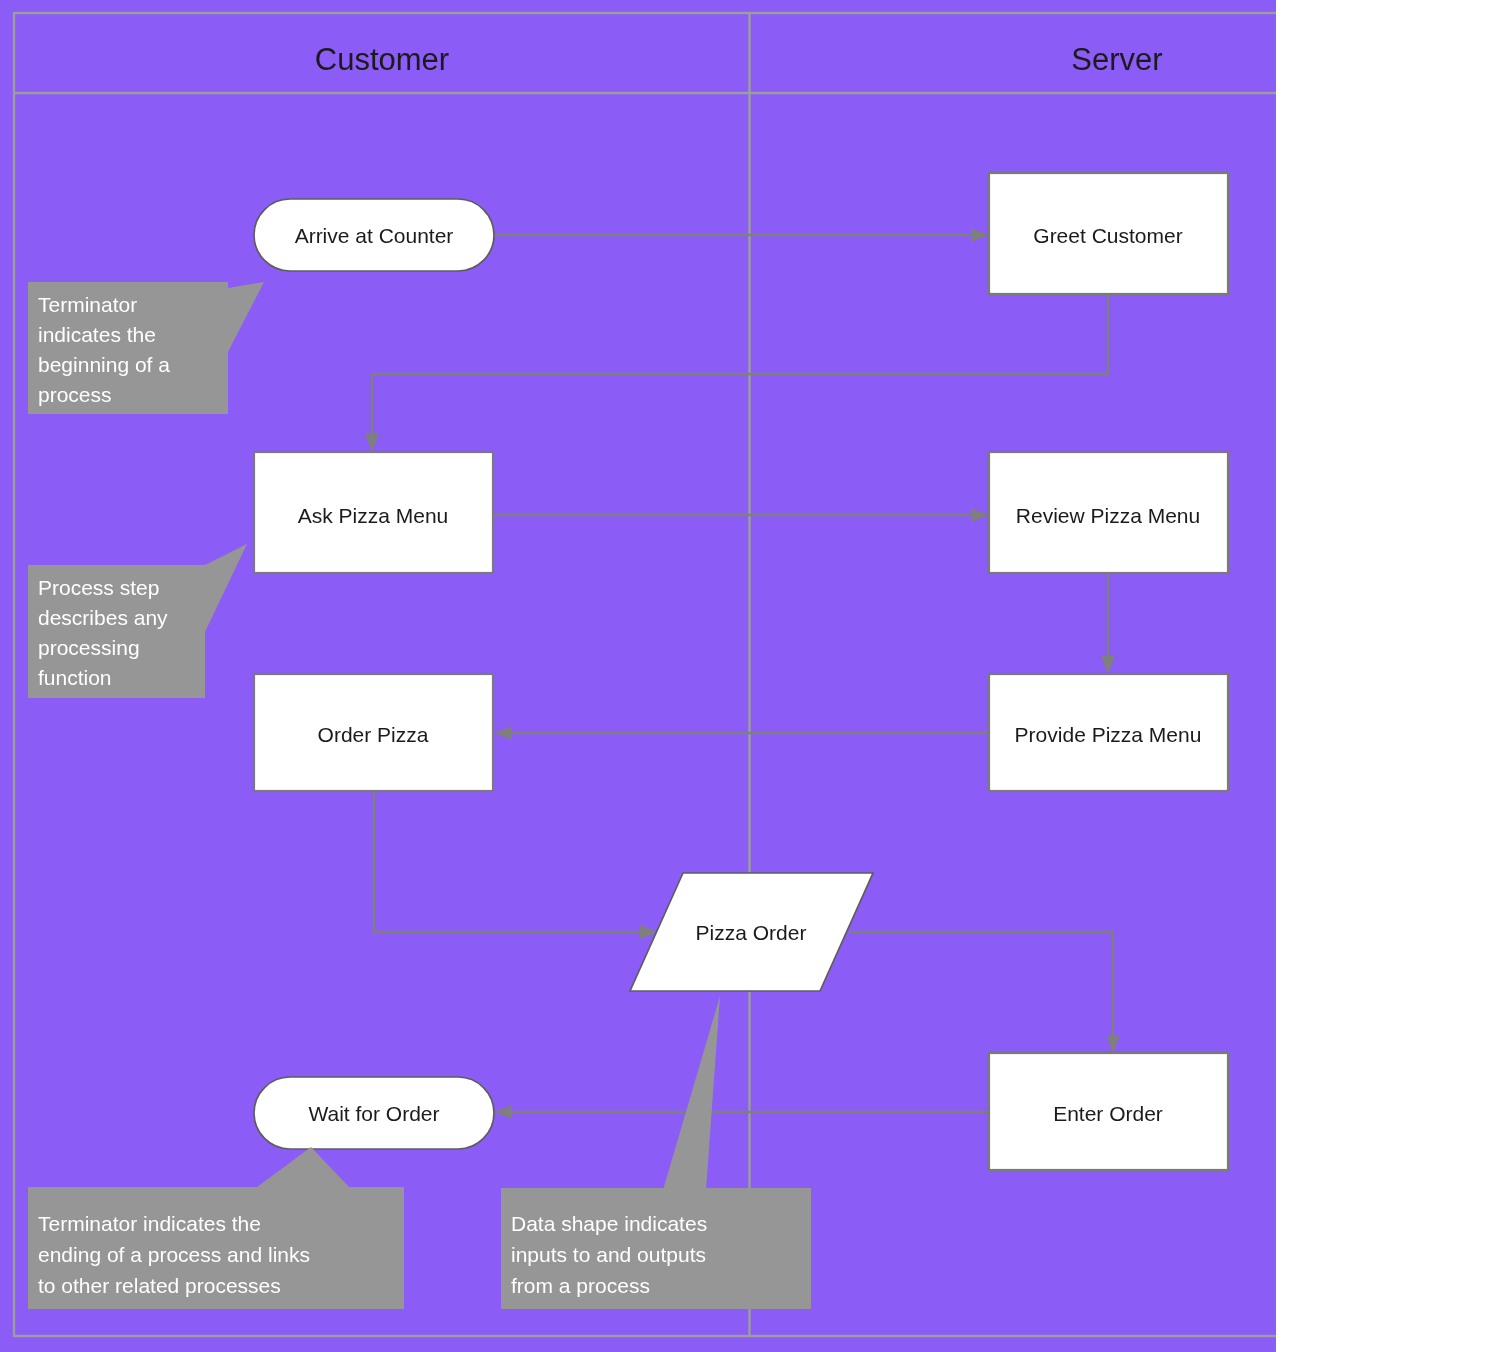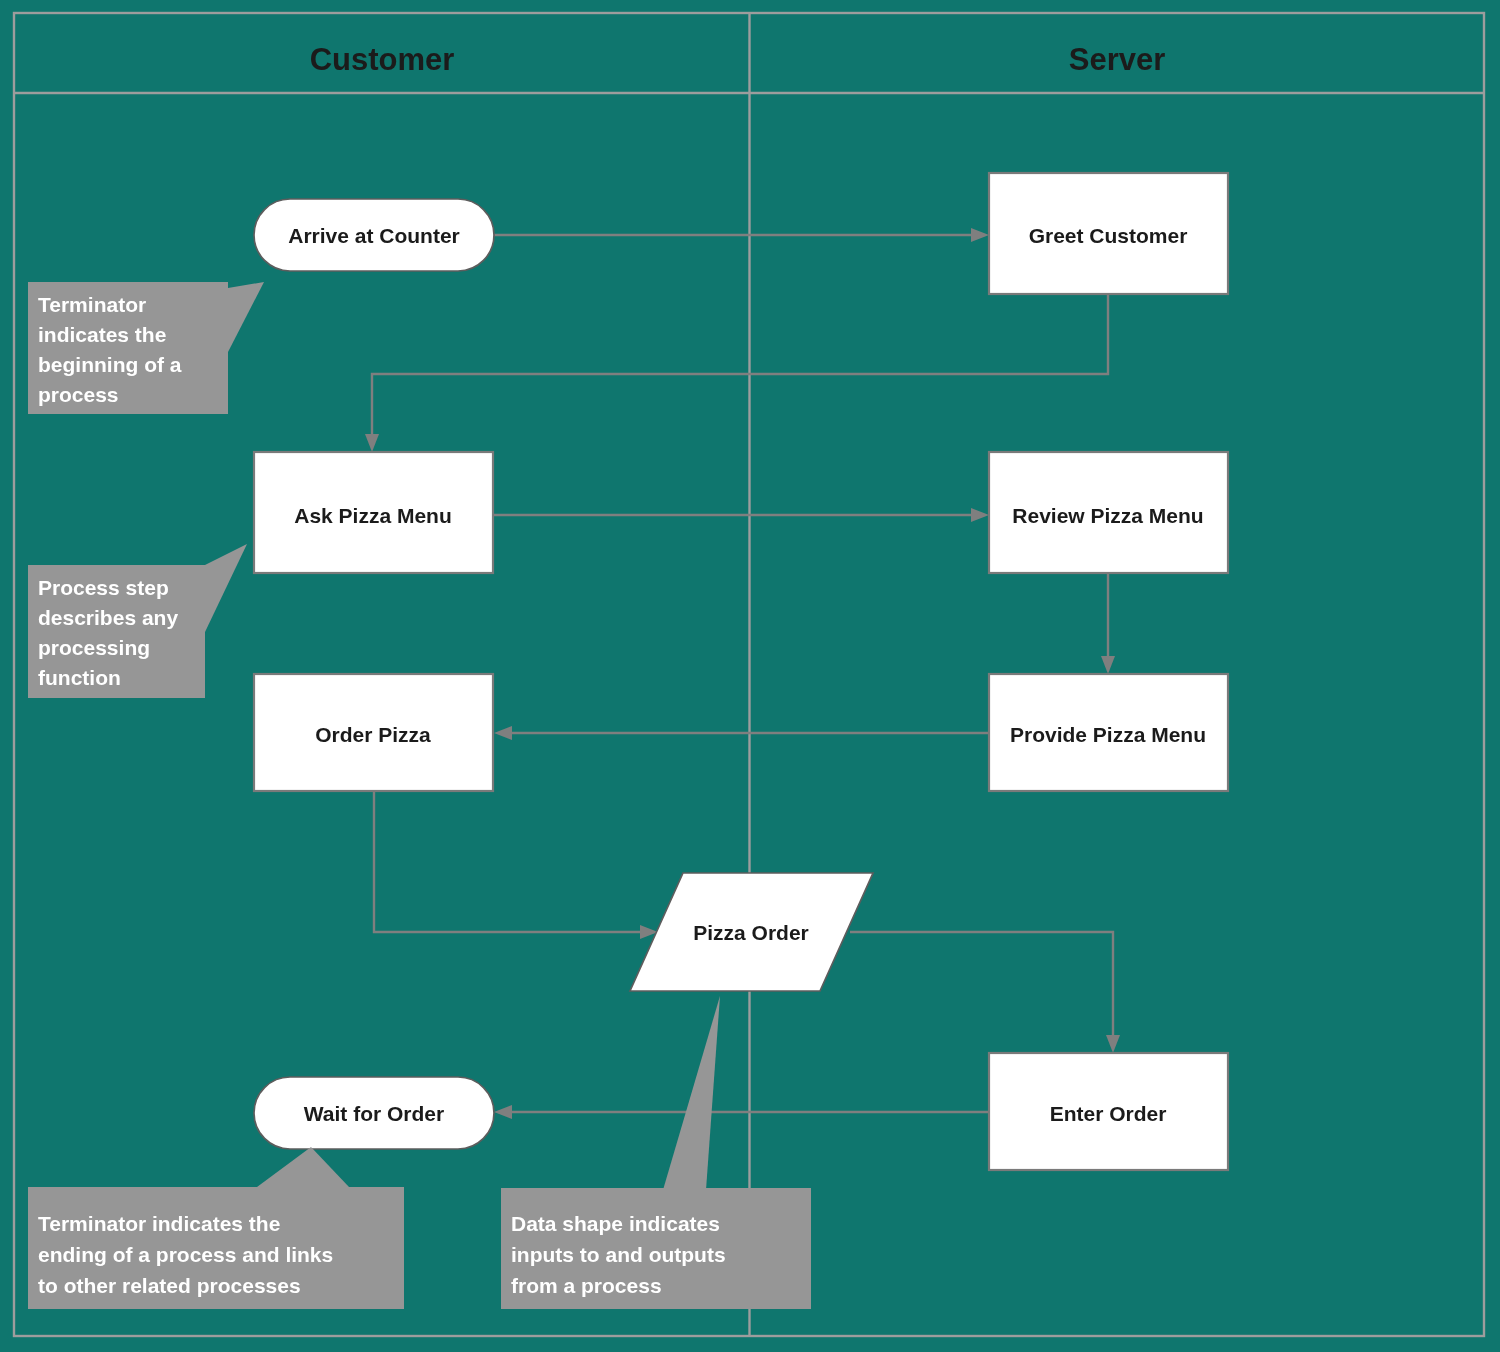--- a/index.html
+++ b/index.html
@@ -6,25 +6,24 @@
   html, body {
     margin: 0;
     padding: 0;
     background: #ffffff;
   }
   body {
     font-family: "Liberation Sans", sans-serif;
   }
   #canvas {
     position: relative;
-    width: 1500px;
+    width: 1276px;
     height: 1352px;
-    background: #0f766e;
+    background: #8b5cf6;
     overflow: hidden;
-    font-weight: bold;
   }
   #diagram-svg {
     position: absolute;
     left: 0;
     top: 0;
     width: 1500px;
     height: 1352px;
   }
   .lane-title {
     font-family: "Liberation Sans", sans-serif;

